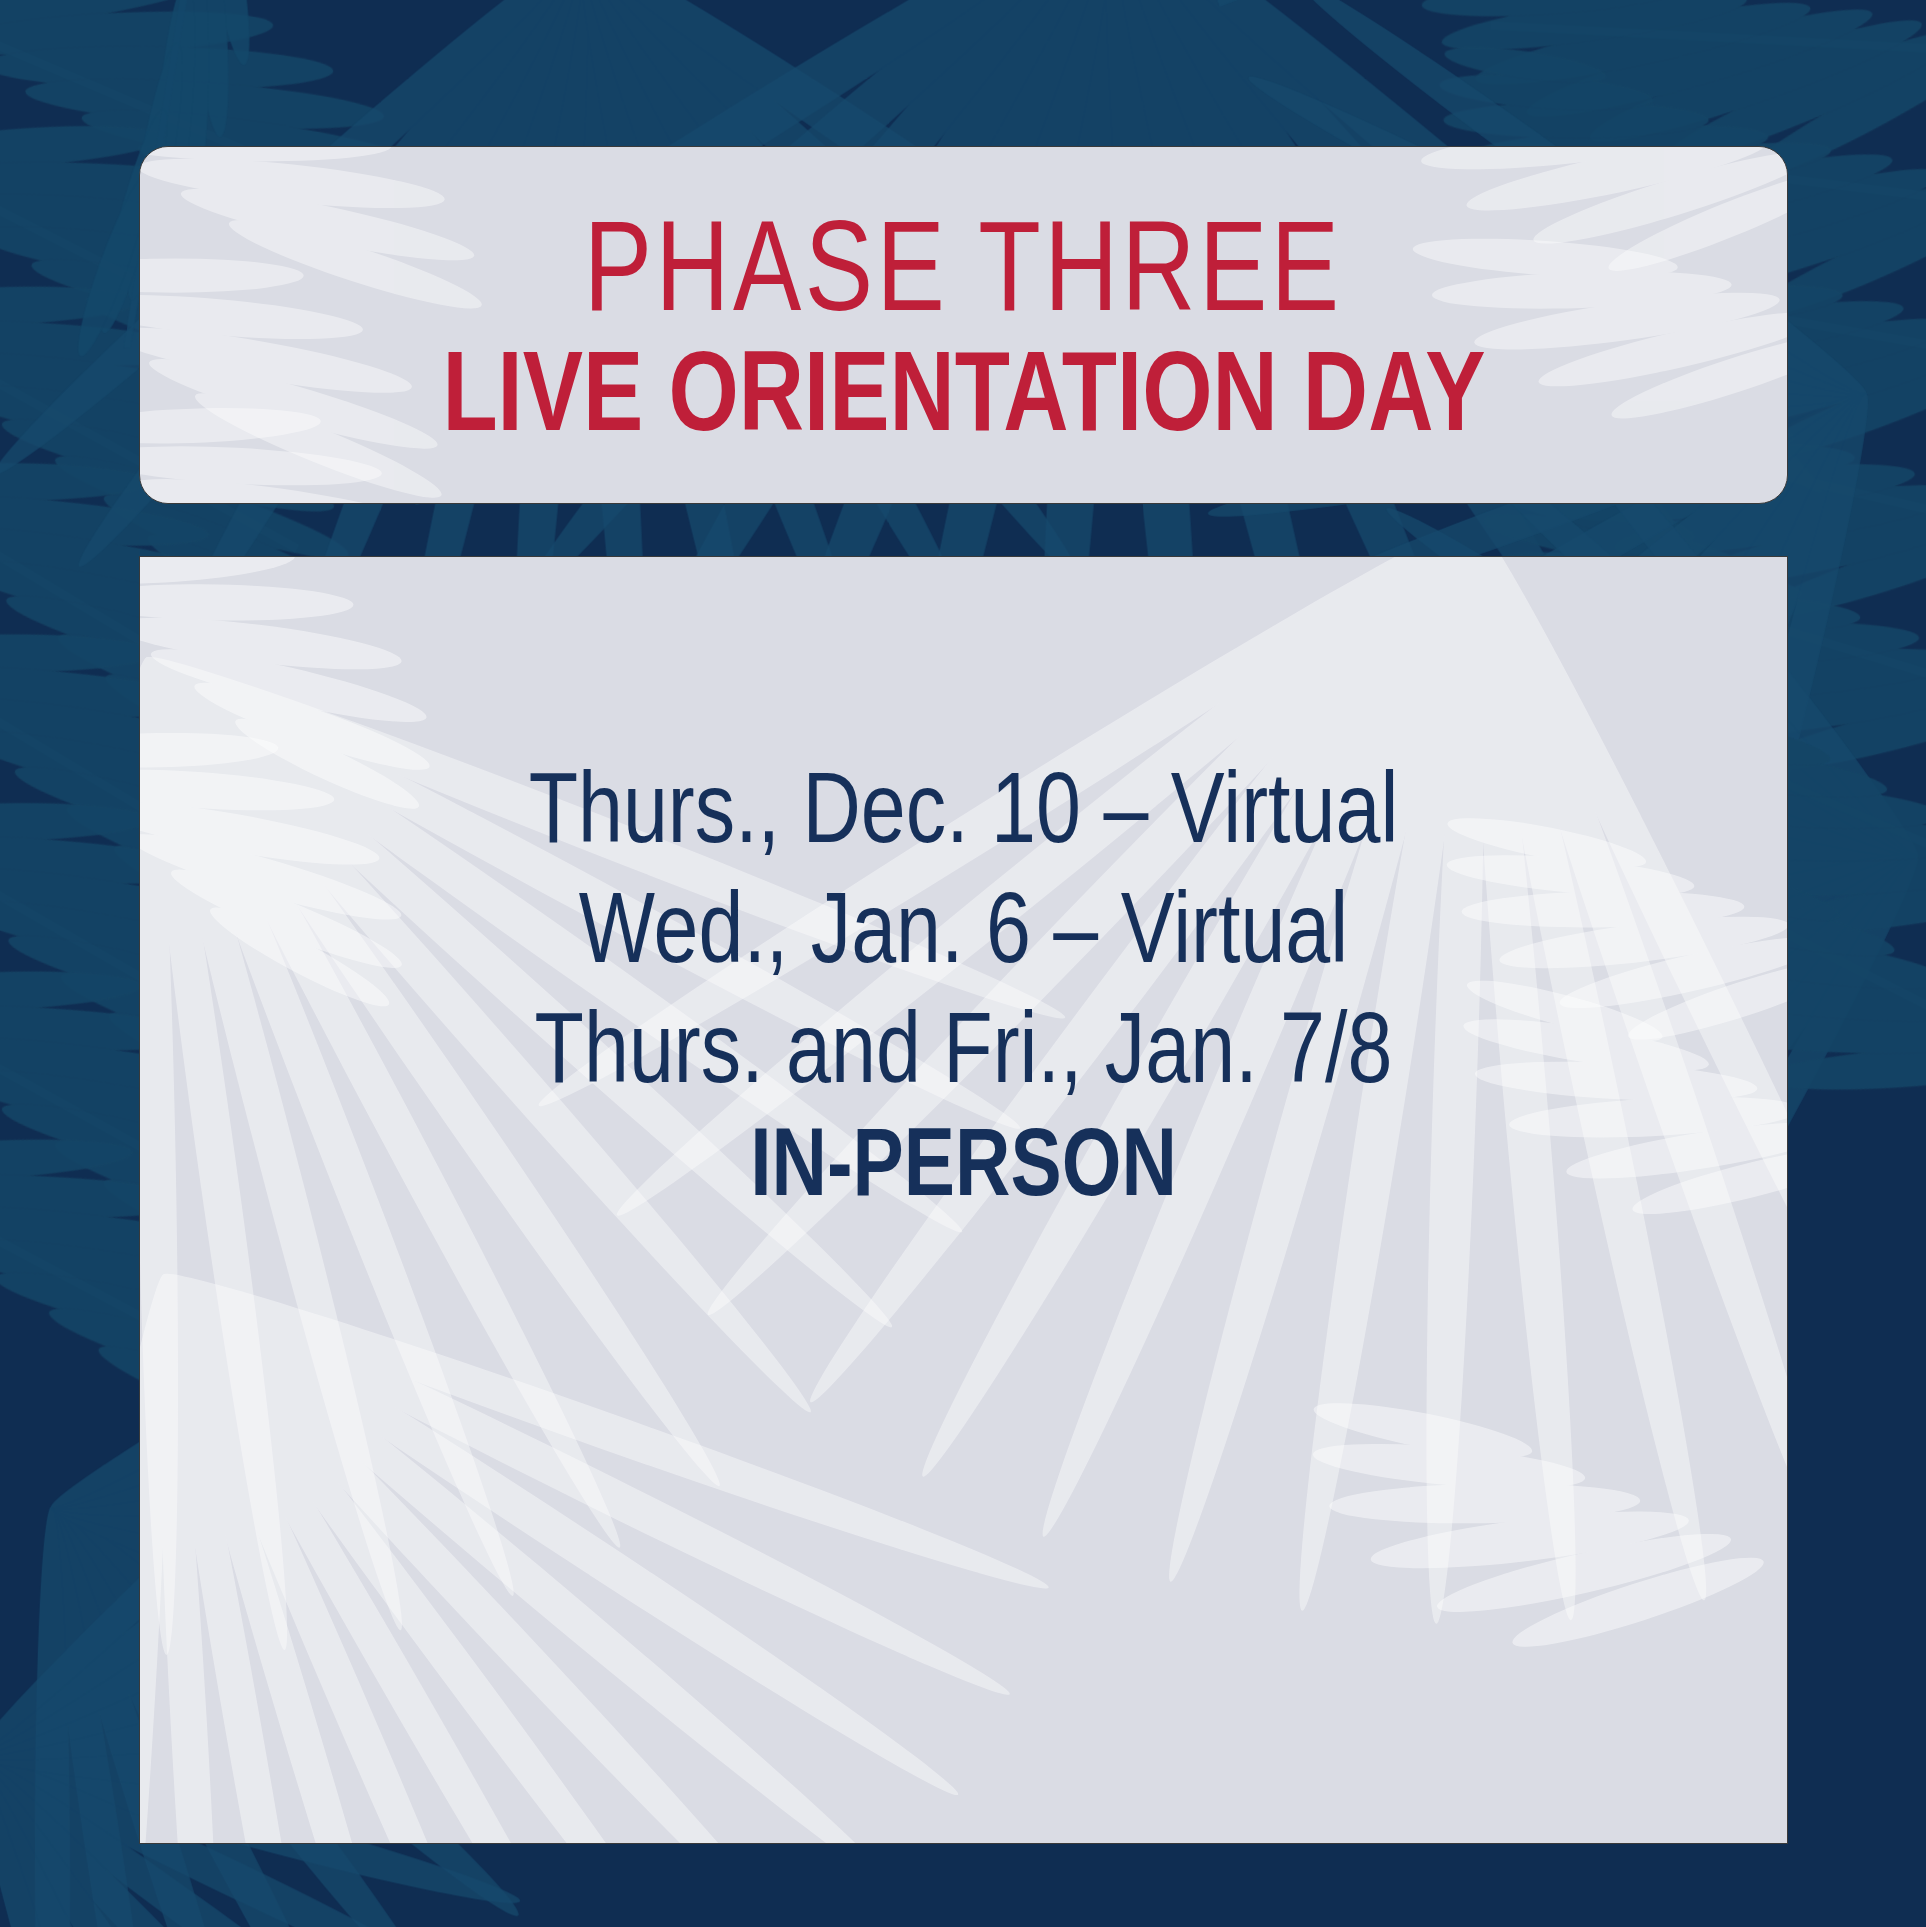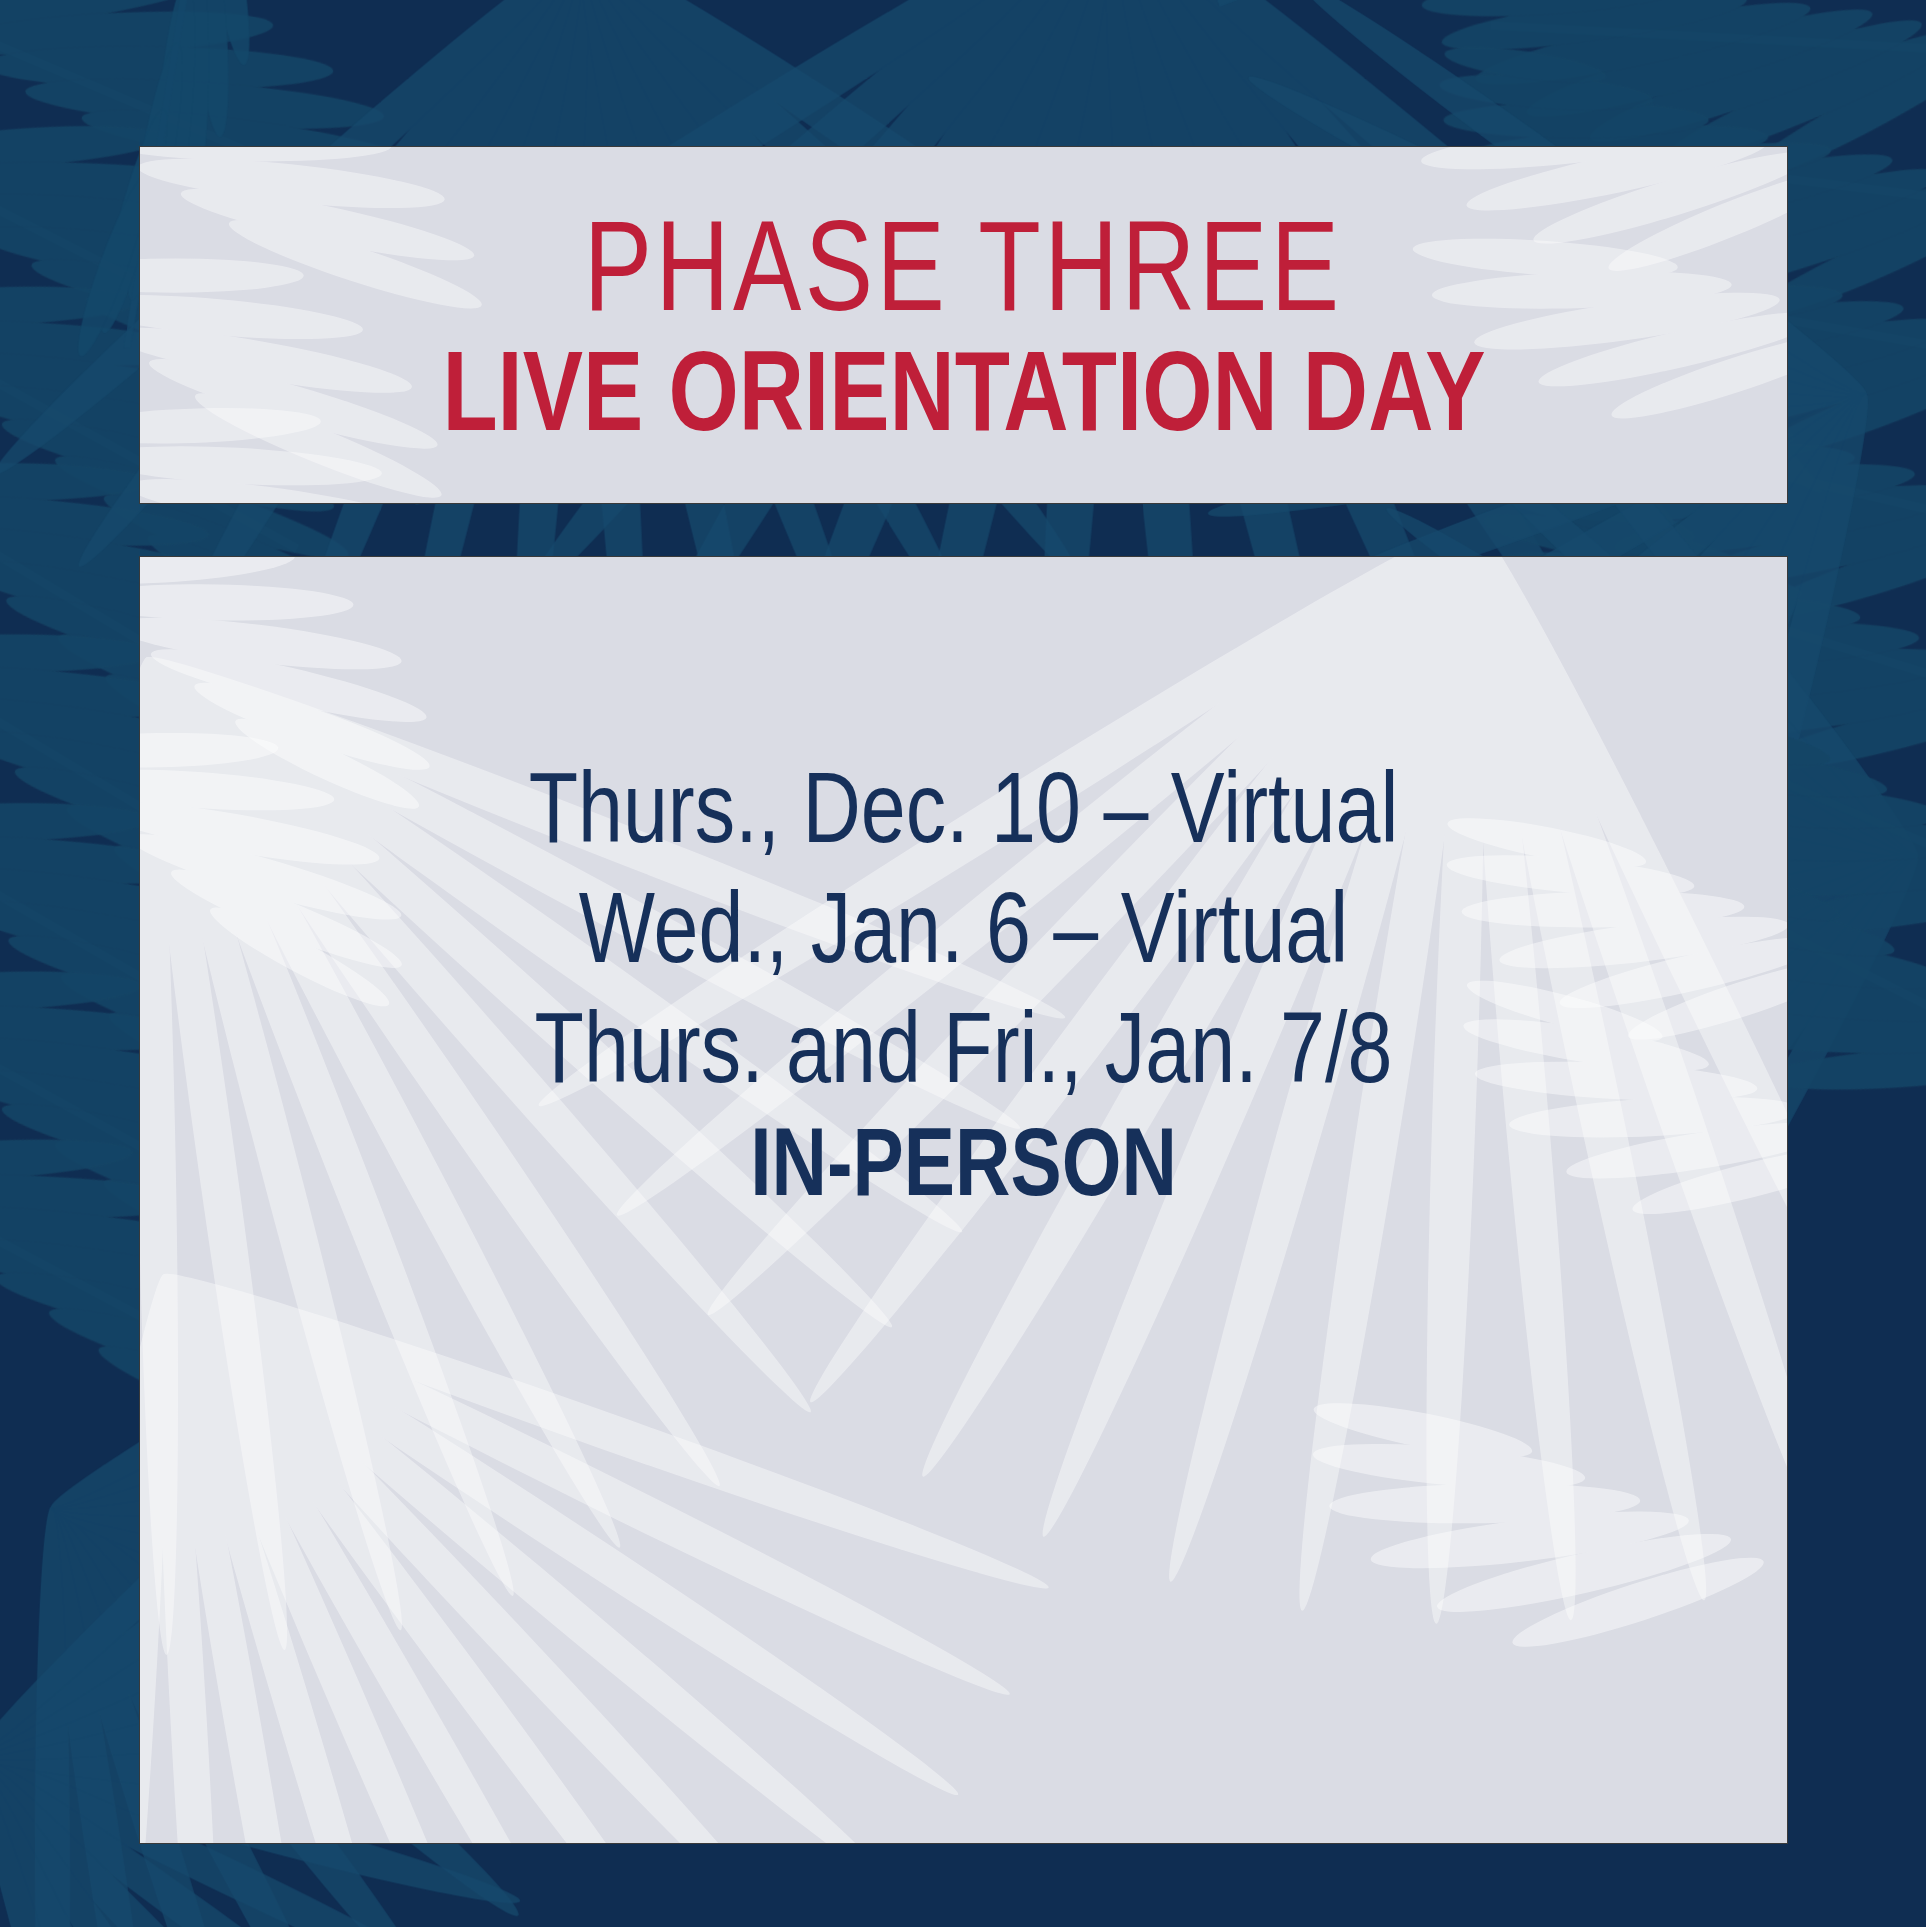--- a/index.html
+++ b/index.html
@@ -31,20 +31,21 @@
     background: #dadce4;
     border: 1.7px solid #3a3a3a;
     box-sizing: border-box;
     overflow: hidden;
   }
   #header-panel {
     left: 139px;
     top: 146px;
     width: 1649px;
     height: 358px;
+    border-radius: 29px;
   }
   #body-panel {
     left: 139px;
     top: 556px;
     width: 1649px;
     height: 1288px;
     padding-left: 14px;
   }
   .panel-watermark {
     position: absolute;

